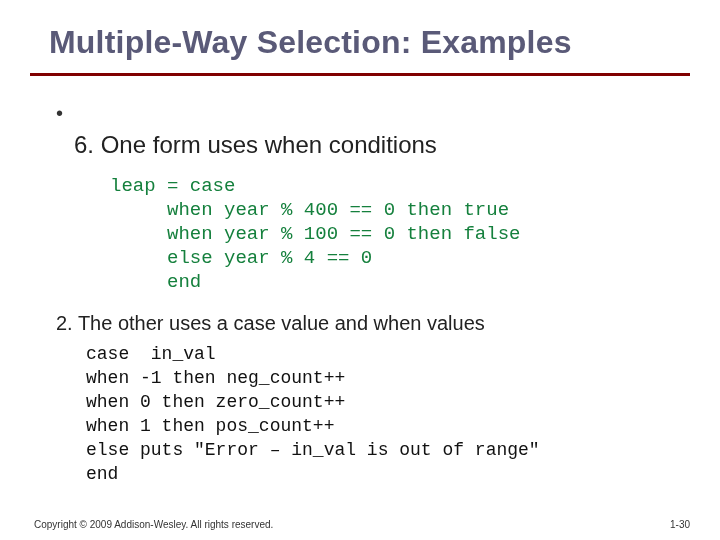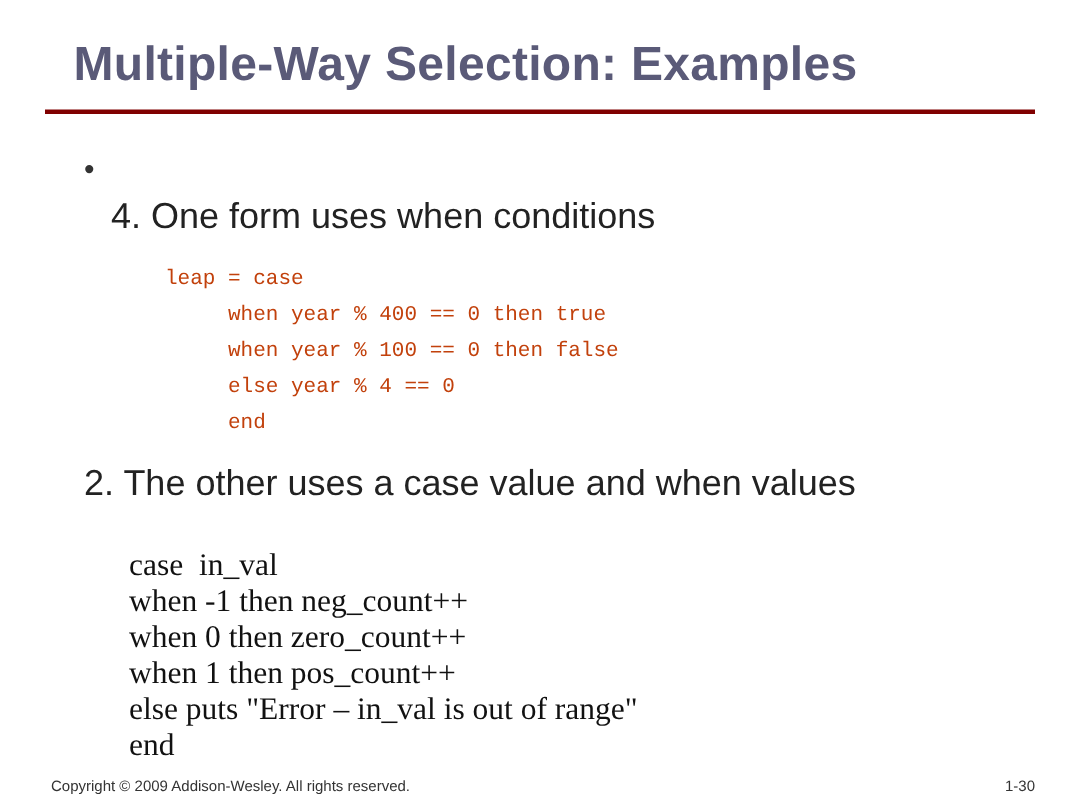--- a/index.html
+++ b/index.html
@@ -50,40 +50,40 @@
     color: #222;
   }
   .sub1 {
     font-size: 24px;
     line-height: 30px;
     margin-left: 18px;
     margin-top: 2px;
   }
   .code {
     font-family: "Courier New", Courier, monospace;
-    font-size: 14px;
+    font-size: 19px;
     line-height: 24px;
     white-space: pre;
     margin-left: 54px;
     margin-top: 14px;
-    color: #c2410c;
+    color: #15803d;
   }
   .sub2 {
-    font-size: 24px;
+    font-size: 20px;
     line-height: 30px;
     margin-left: 0;
     margin-top: 14px;
   }
   .code2 {
-    font-family: Liberation Serif, serif;
-    font-size: 21px;
+    font-family: Liberation Mono, monospace;
+    font-size: 18px;
     line-height: 24px;
     white-space: pre;
     margin-left: 30px;
-    margin-top: 26px;
+    margin-top: 4px;
     color: #111;
   }
   .footer {
     position: absolute;
     left: 34px;
     right: 30px;
     bottom: 10px;
     display: flex;
     justify-content: space-between;
     font-size: 10px;
@@ -98,21 +98,21 @@
 
   <div class="title">Multiple-Way Selection: Examples</div>
   <div class="rule"></div>
 
   <div class="body">
 
     <div class="bullet-row">
       <div class="bullet-dot">•</div>
     </div>
 
-    <div class="sub1">4. One form uses when conditions</div>
+    <div class="sub1">6. One form uses when conditions</div>
 
     <div class="code">leap = case
      when year % 400 == 0 then true
      when year % 100 == 0 then false
      else year % 4 == 0
      end</div>
 
     <div class="sub2">2. The other uses a case value and when values</div>
 
     <div class="code2">case  in_val

